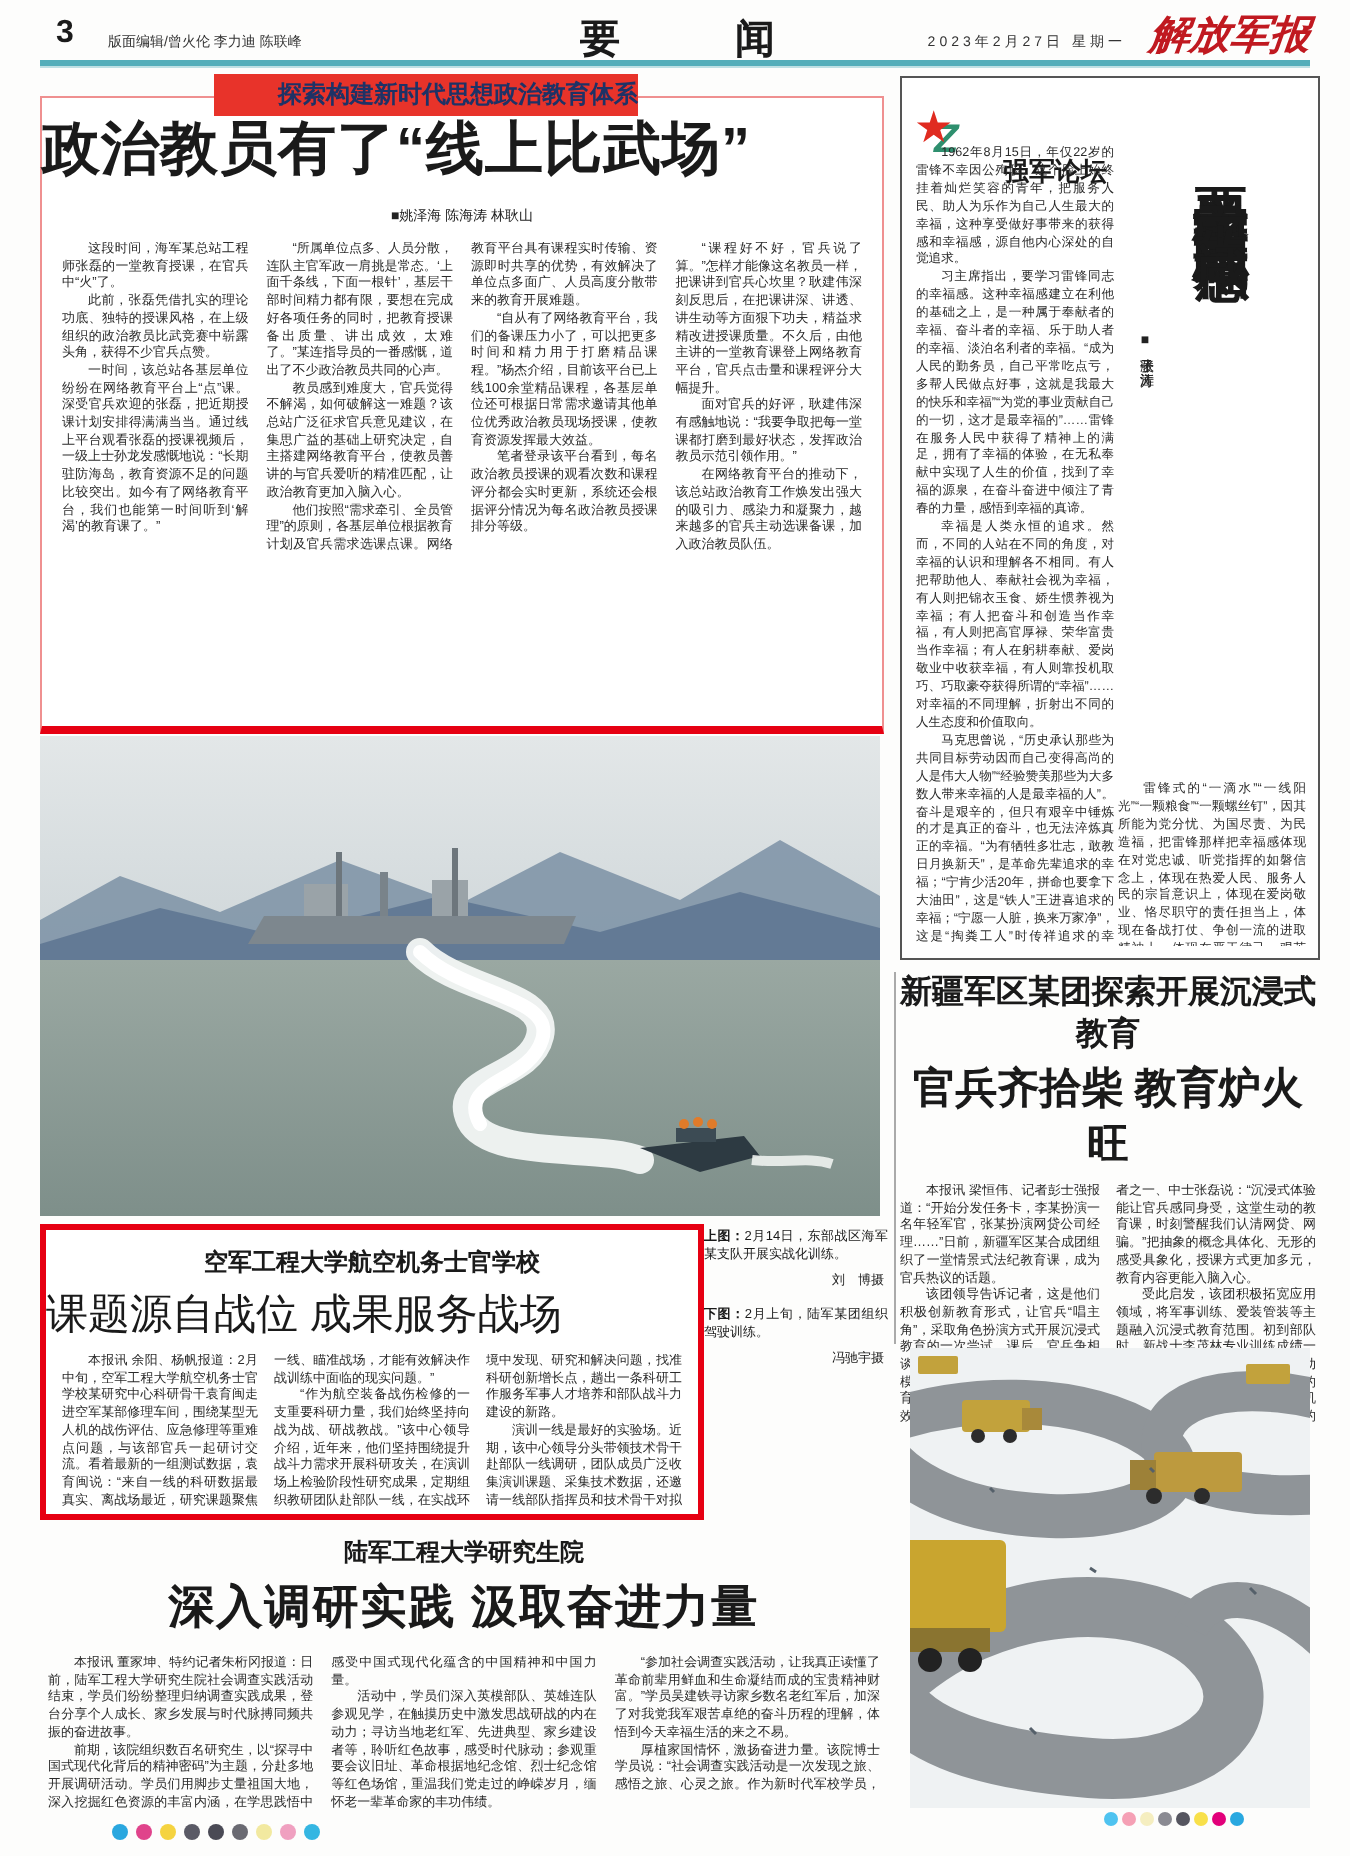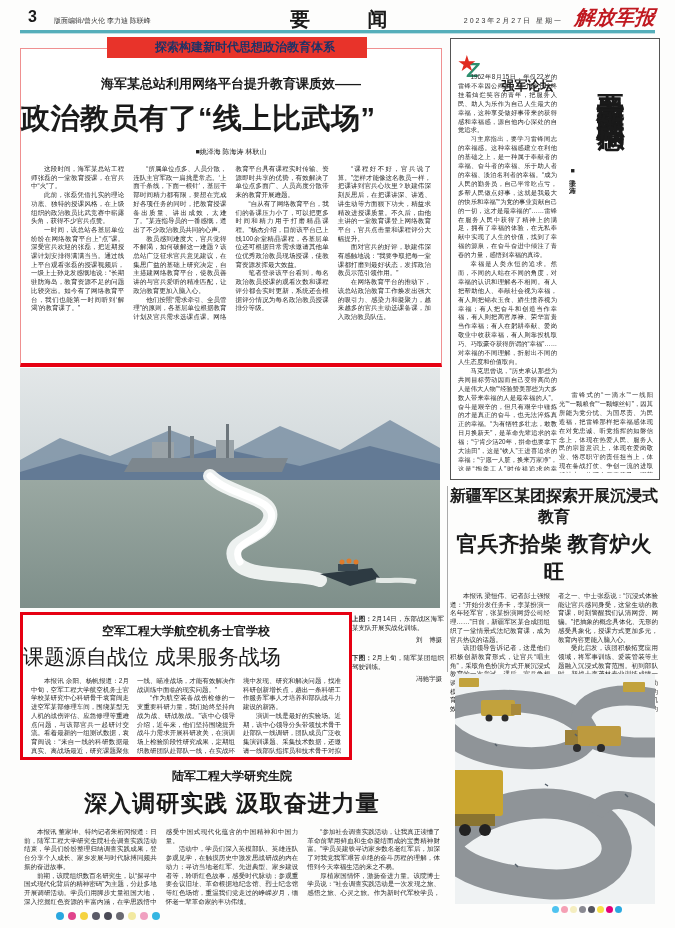--- a/index.html
+++ b/index.html
@@ -11,21 +11,21 @@
   .pagenum{position:absolute;left:8px;top:2px;font-size:16px;font-weight:bold;}
   .editors{position:absolute;left:34px;top:10px;font-size:7px;color:#333;}
   .section{position:absolute;left:270px;top:0;font-size:20px;font-weight:bold;letter-spacing:26px;text-align:center;}
   .dateline{position:absolute;right:92px;top:10px;font-size:7px;letter-spacing:2px;color:#333;}
   .masthead{position:absolute;right:0;top:-2px;font-size:20px;font-weight:bold;font-style:italic;
             color:#c01920;transform:skewX(-6deg);font-family:"Liberation Serif",serif;}
   #hdr-rule{position:absolute;left:20px;top:30px;width:635px;height:3px;background:#55aeba;border-bottom:1px solid #bfe0e4;}
 
   
   #banner{position:absolute;left:107px;top:37px;width:212px;height:21px;background:#e8332a;
-          color:#1e3266;font-size:12px;font-weight:bold;text-align:left;line-height:21px;z-index:5;padding-left:48px;}
+          color:#1e3266;font-size:12px;font-weight:bold;text-align:right;line-height:21px;z-index:5;}
 
   
   #box1{position:absolute;left:20px;top:48px;width:420px;height:314px;border:1.5px solid #ef9090;
         border-bottom:4px solid #e60012;background:#fff;}
   .kicker{font-weight:bold;text-align:center;}
   #box1 .kicker{margin-top:26px;font-size:13px;}
   #box1 .headline{margin-top:6px;font-size:29px;font-weight:bold;text-align:left;letter-spacing:0.5px;}
   #box1 .byline{margin-top:8px;font-size:7px;text-align:center;color:#222;}
   #box1 .body{margin:8px 10px 0 10px;height:198px;overflow:hidden;
               column-count:4;column-gap:9px;}
@@ -96,21 +96,20 @@
     <span class="editors">版面编辑/曾火伦 李力迪 陈联峰</span>
     <span class="section">要 闻</span>
     <span class="dateline">2023年2月27日 星期一</span>
     <span class="masthead">解放军报</span>
   </div>
   <div id="hdr-rule"></div>
 
   <div id="banner">探索构建新时代思想政治教育体系</div>
 
   <div id="box1">
-    <div class="kicker">海军某总站利用网络平台提升教育课质效——</div>
     <div class="headline">政治教员有了“线上比武场”</div>
     <div class="byline">■姚泽海 陈海涛 林耿山</div>
     <div class="body tiny">
         <p>这段时间，海军某总站工程师张磊的一堂教育授课，在官兵中“火”了。</p>
         <p>此前，张磊凭借扎实的理论功底、独特的授课风格，在上级组织的政治教员比武竞赛中崭露头角，获得不少官兵点赞。</p>
         <p>一时间，该总站各基层单位纷纷在网络教育平台上“点”课。深受官兵欢迎的张磊，把近期授课计划安排得满满当当。通过线上平台观看张磊的授课视频后，一级上士孙龙发感慨地说：“长期驻防海岛，教育资源不足的问题比较突出。如今有了网络教育平台，我们也能第一时间听到‘解渴’的教育课了。”</p>
         <p>“所属单位点多、人员分散，连队主官军政一肩挑是常态。‘上面千条线，下面一根针’，基层干部时间精力都有限，要想在完成好各项任务的同时，把教育授课备出质量、讲出成效，太难了。”某连指导员的一番感慨，道出了不少政治教员共同的心声。</p>
         <p>教员感到难度大，官兵觉得不解渴，如何破解这一难题？该总站广泛征求官兵意见建议，在集思广益的基础上研究决定，自主搭建网络教育平台，使教员善讲的与官兵爱听的精准匹配，让政治教育更加入脑入心。</p>
         <p>他们按照“需求牵引、全员管理”的原则，各基层单位根据教育计划及官兵需求选课点课。网络教育平台具有课程实时传输、资源即时共享的优势，有效解决了单位点多面广、人员高度分散带来的教育开展难题。</p>
         <p>“自从有了网络教育平台，我们的备课压力小了，可以把更多时间和精力用于打磨精品课程。”杨杰介绍，目前该平台已上线100余堂精品课程，各基层单位还可根据日常需求邀请其他单位优秀政治教员现场授课，使教育资源发挥最大效益。</p>

